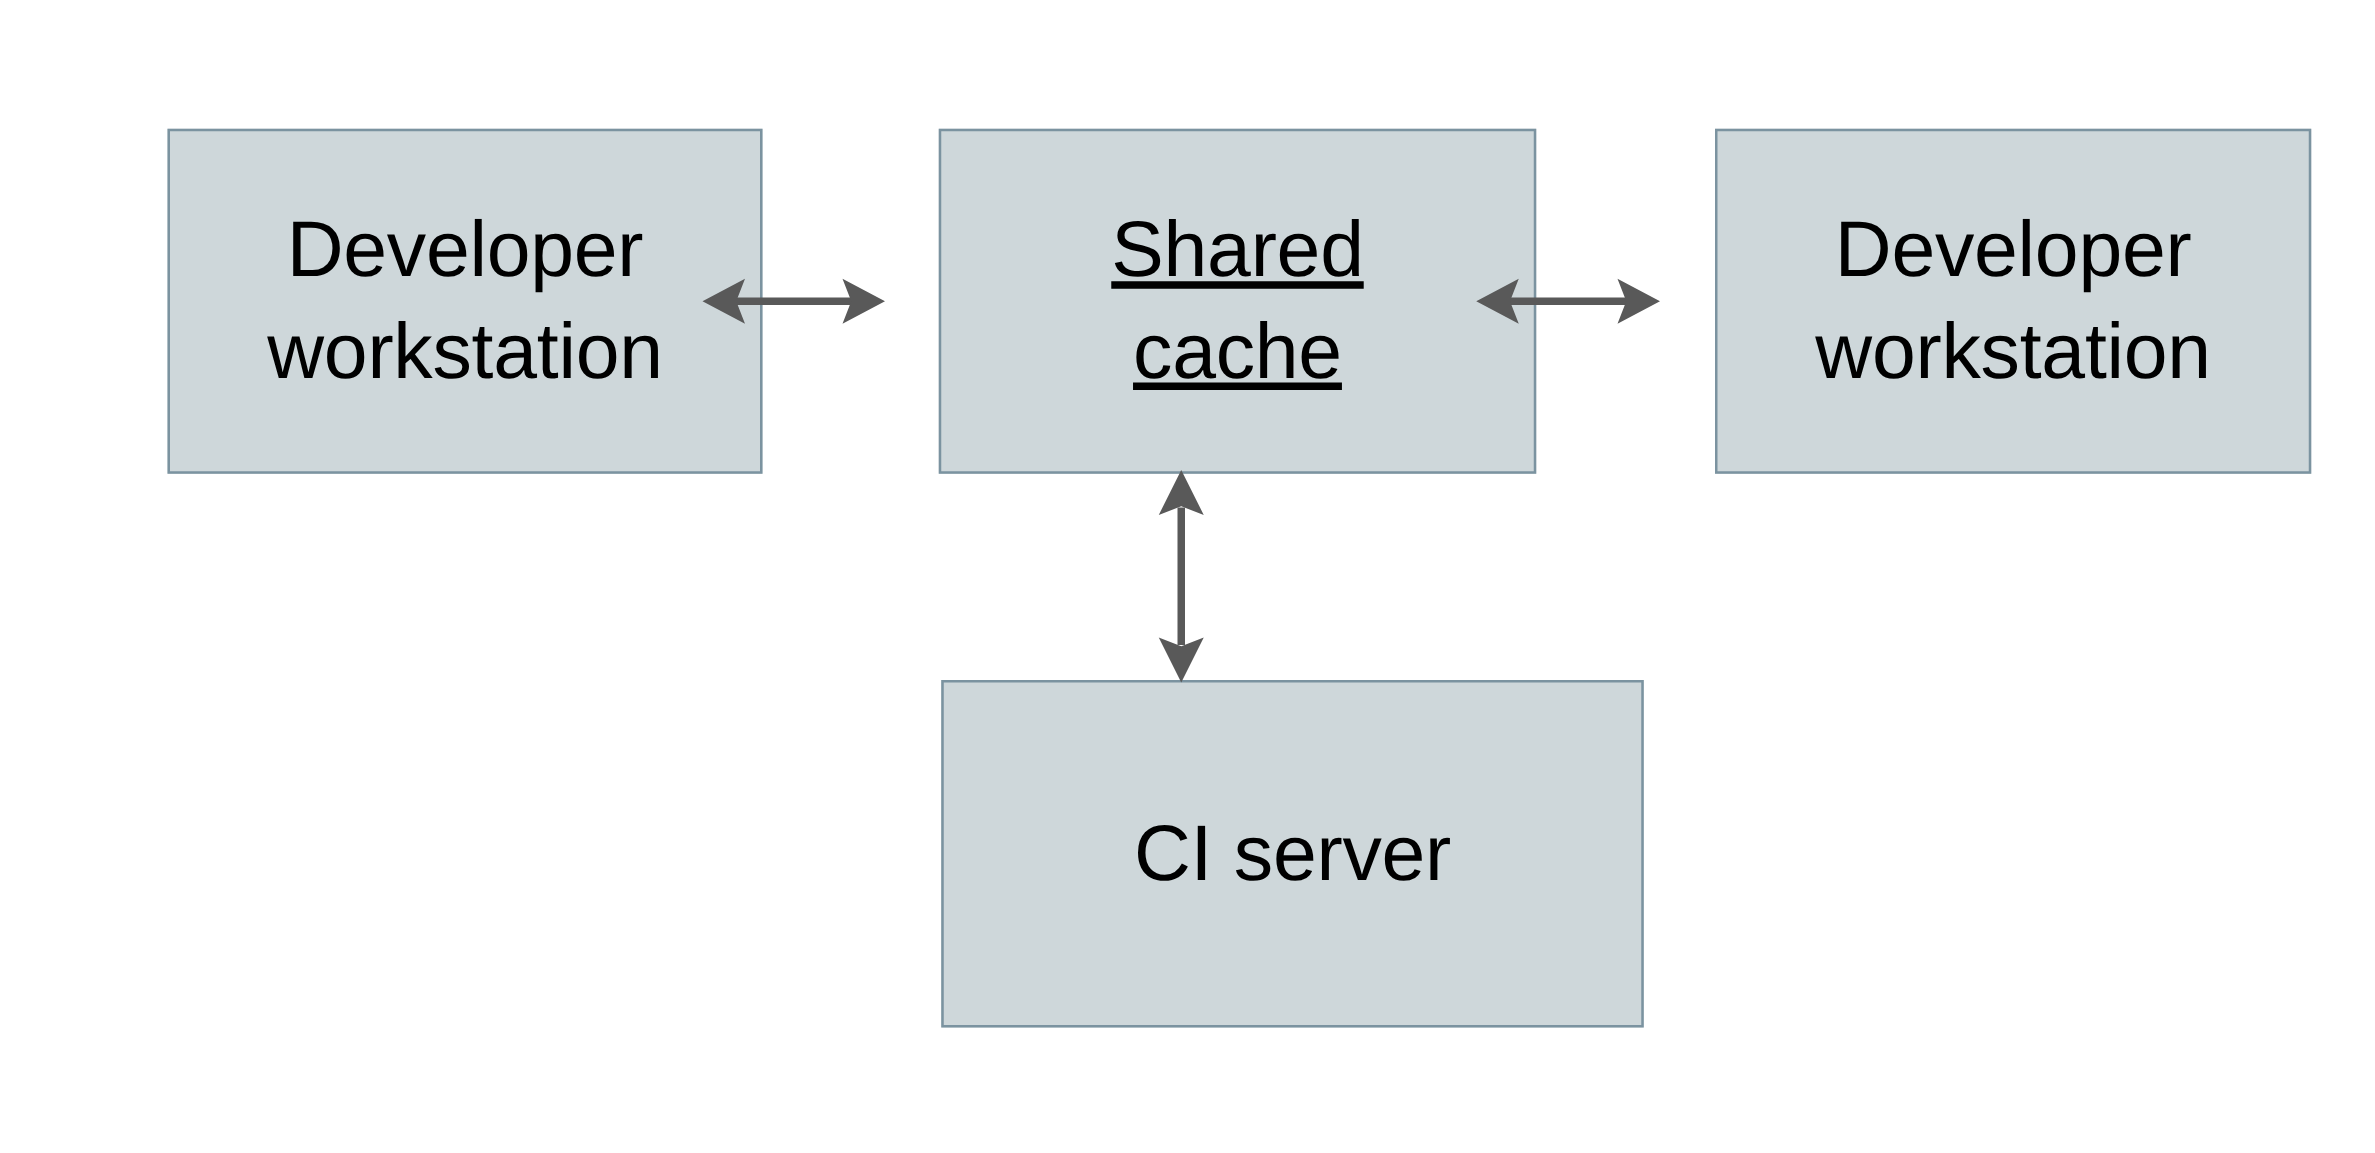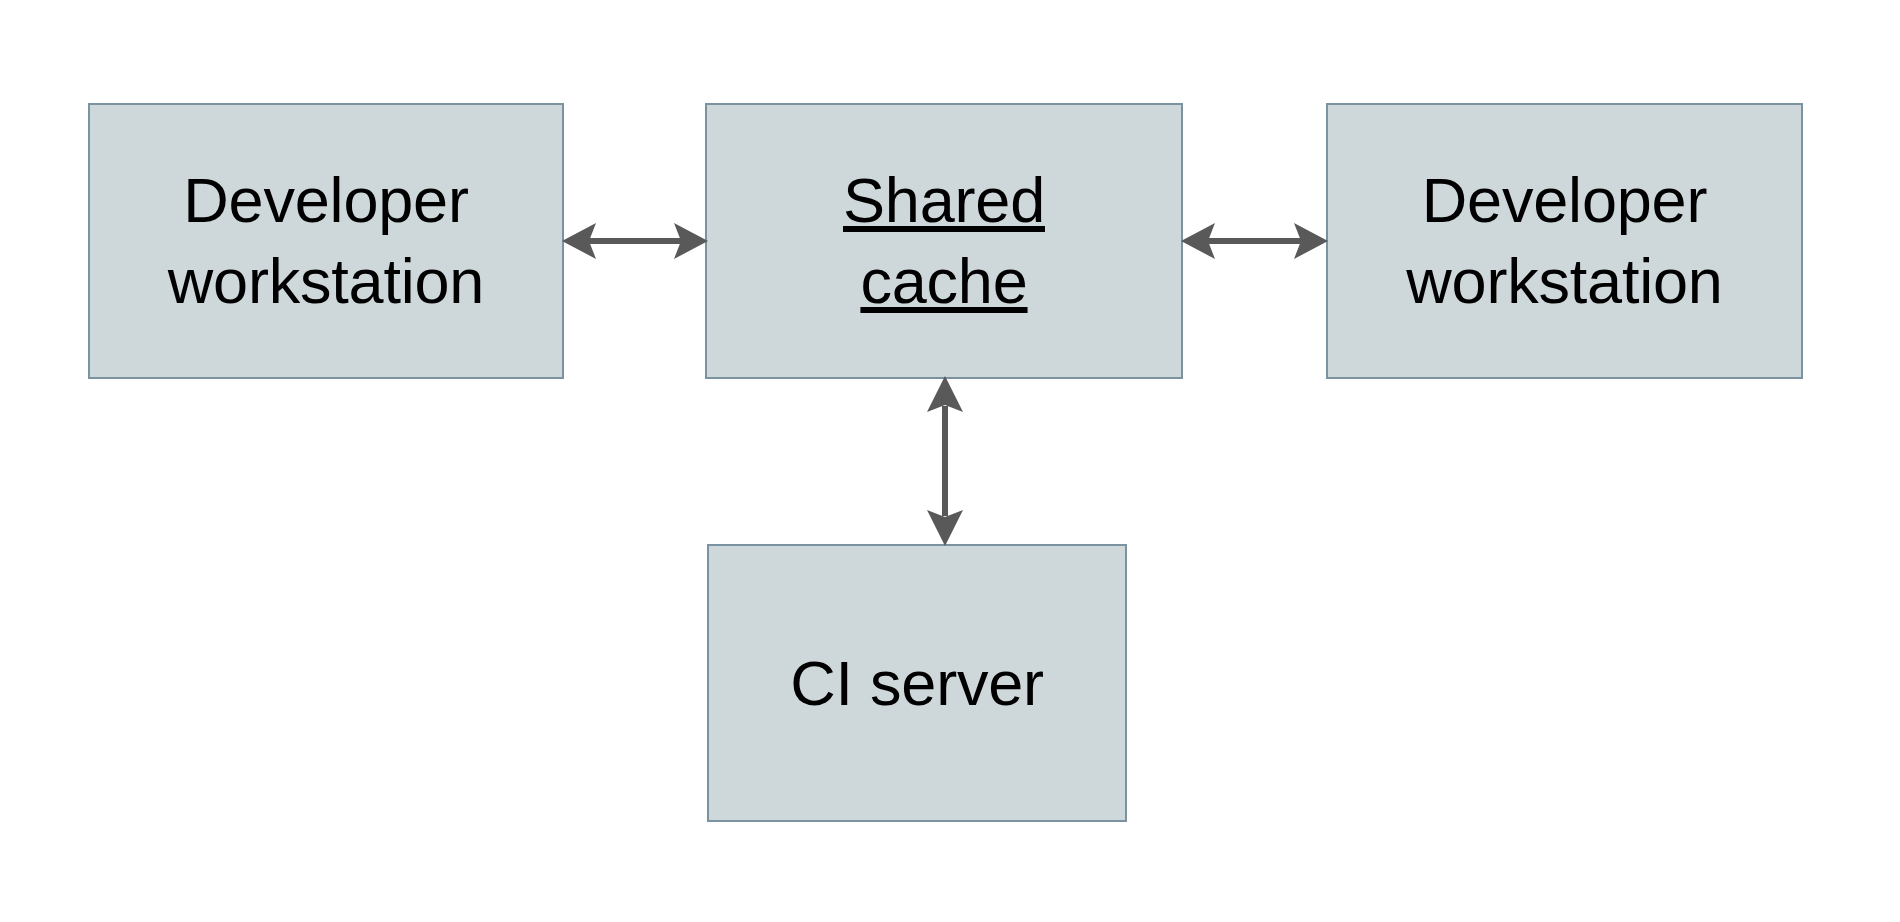--- a/index.html
+++ b/index.html
@@ -22,35 +22,36 @@
   }
   .node-box {
     position: absolute;
     box-sizing: border-box;
     background: #ced7da;
     border: 2px solid #7b93a0;
     display: flex;
     align-items: center;
     justify-content: center;
     text-align: center;
+    margin-left: 46px;
   }
   .node-label {
     font-size: 63px;
     line-height: 1.28;
     color: #000000;
     font-weight: 400;
     letter-spacing: -0.2px;
     white-space: pre-line;
     padding: 0 6px;
   }
   
   #node-dev-left  { left: 88px;   top: 103px;  width: 476px; height: 276px; }
   #node-shared    { left: 705px;  top: 103px;  width: 478px; height: 276px; text-decoration: underline; }
   #node-dev-right { left: 1326px; top: 103px;  width: 477px; height: 276px; }
-  #node-ci        { left: 707px;  top: 544px;  width: 420px; height: 278px; }
+  #node-ci        { left: 707px;  top: 544px;  width: 562px; height: 278px; }
 
   
   .connector {
     position: absolute;
     overflow: visible;
   }
   #connector-left-cache {
     left: 562px;
     top: 205px;
     width: 146px;

